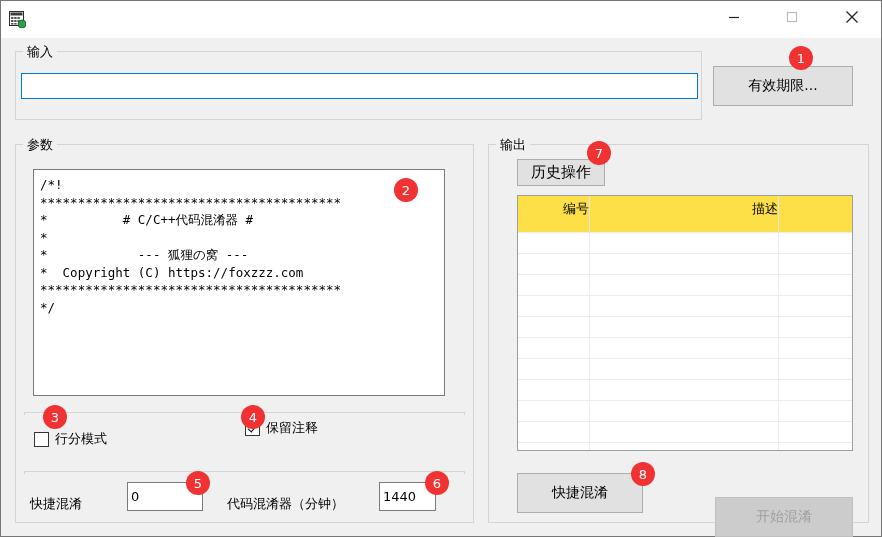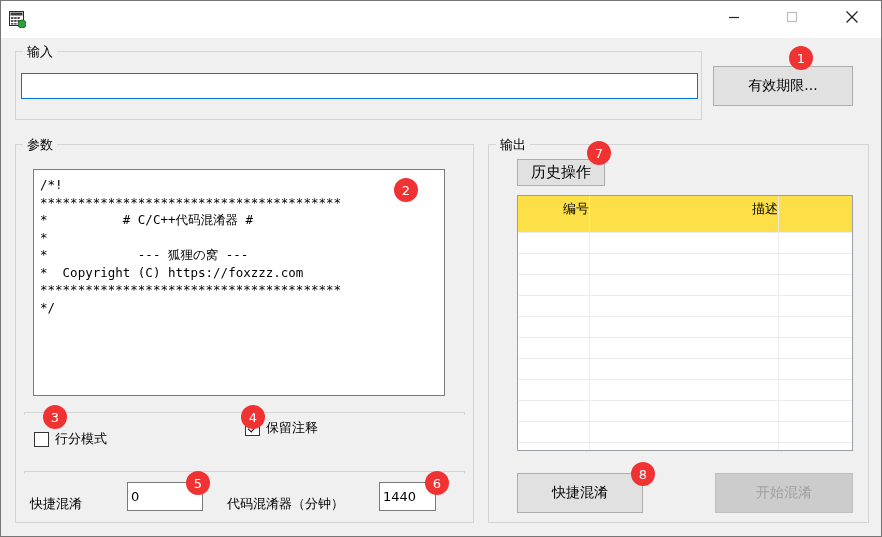--- a/index.html
+++ b/index.html
@@ -101,20 +101,21 @@
     font-family: "DejaVu Sans", "Liberation Sans", sans-serif;
     font-size: 14px;
     color: #000000;
     cursor: default;
     padding: 0;
   }
   .btn.disabled {
     background: #cccccc;
     border-color: #bfbfbf;
     color: #a0a0a0;
+    margin-top: 24px;
   }
   #btn-select-source {
     left: 712px; top: 65px;
     width: 140px; height: 40px;
   }
   #btn-history {
     left: 516px; top: 158px;
     width: 88px; height: 27px;
     font-size: 15px;
   }

